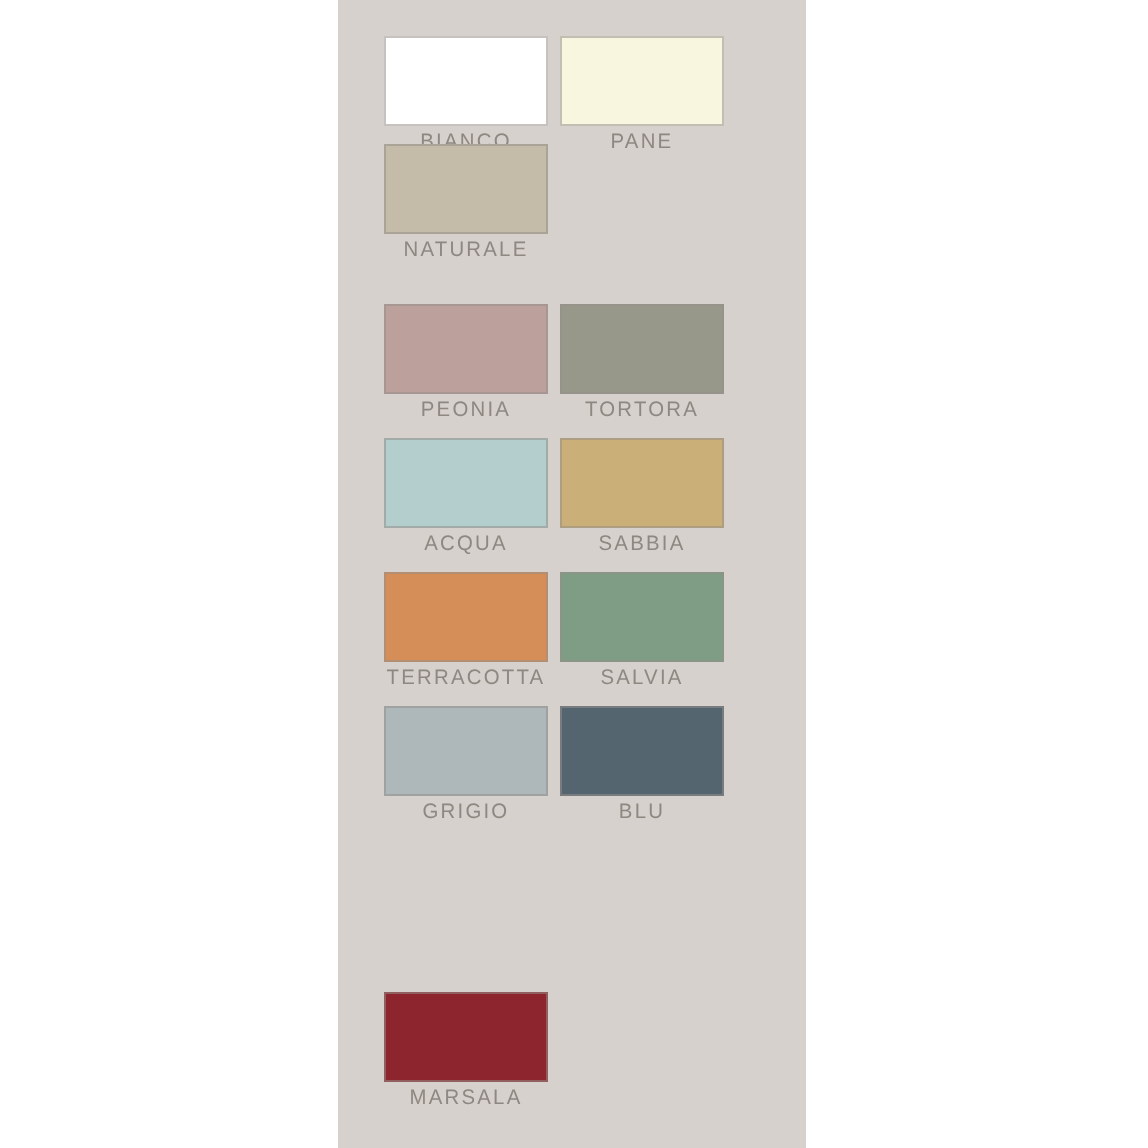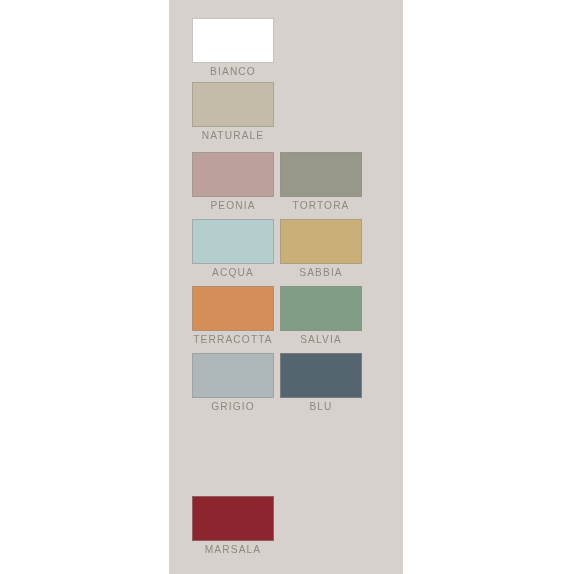--- a/index.html
+++ b/index.html
@@ -81,22 +81,26 @@
 </head>
 <body>
 
 <div id="palette-card">
   <div id="swatch-grid">
       <div class="palette-row" style="top: 18px;">
         <div class="swatch-cell col-left">
           <div class="swatch-chip" title="BIANCO" style="background: rgb(255, 255, 255);"></div>
           <div class="swatch-label">BIANCO</div>
         </div>
+        <div class="swatch-cell col-right">
+          <div class="swatch-chip" title="PANE" style="background: rgb(249, 246, 223);"></div>
+          <div class="swatch-label">PANE</div>
+        </div>
       </div>
-      <div class="palette-row" style="top: 82px;">
+      <div class="palette-row" style="top: 72px;">
         <div class="swatch-cell col-left">
           <div class="swatch-chip" title="NATURALE" style="background: rgb(196, 187, 169);"></div>
           <div class="swatch-label">NATURALE</div>
         </div>
       </div>
       <div class="palette-row" style="top: 152px;">
         <div class="swatch-cell col-right">
           <div class="swatch-chip" title="TORTORA" style="background: rgb(151, 151, 138);"></div>
           <div class="swatch-label">TORTORA</div>
         </div>

